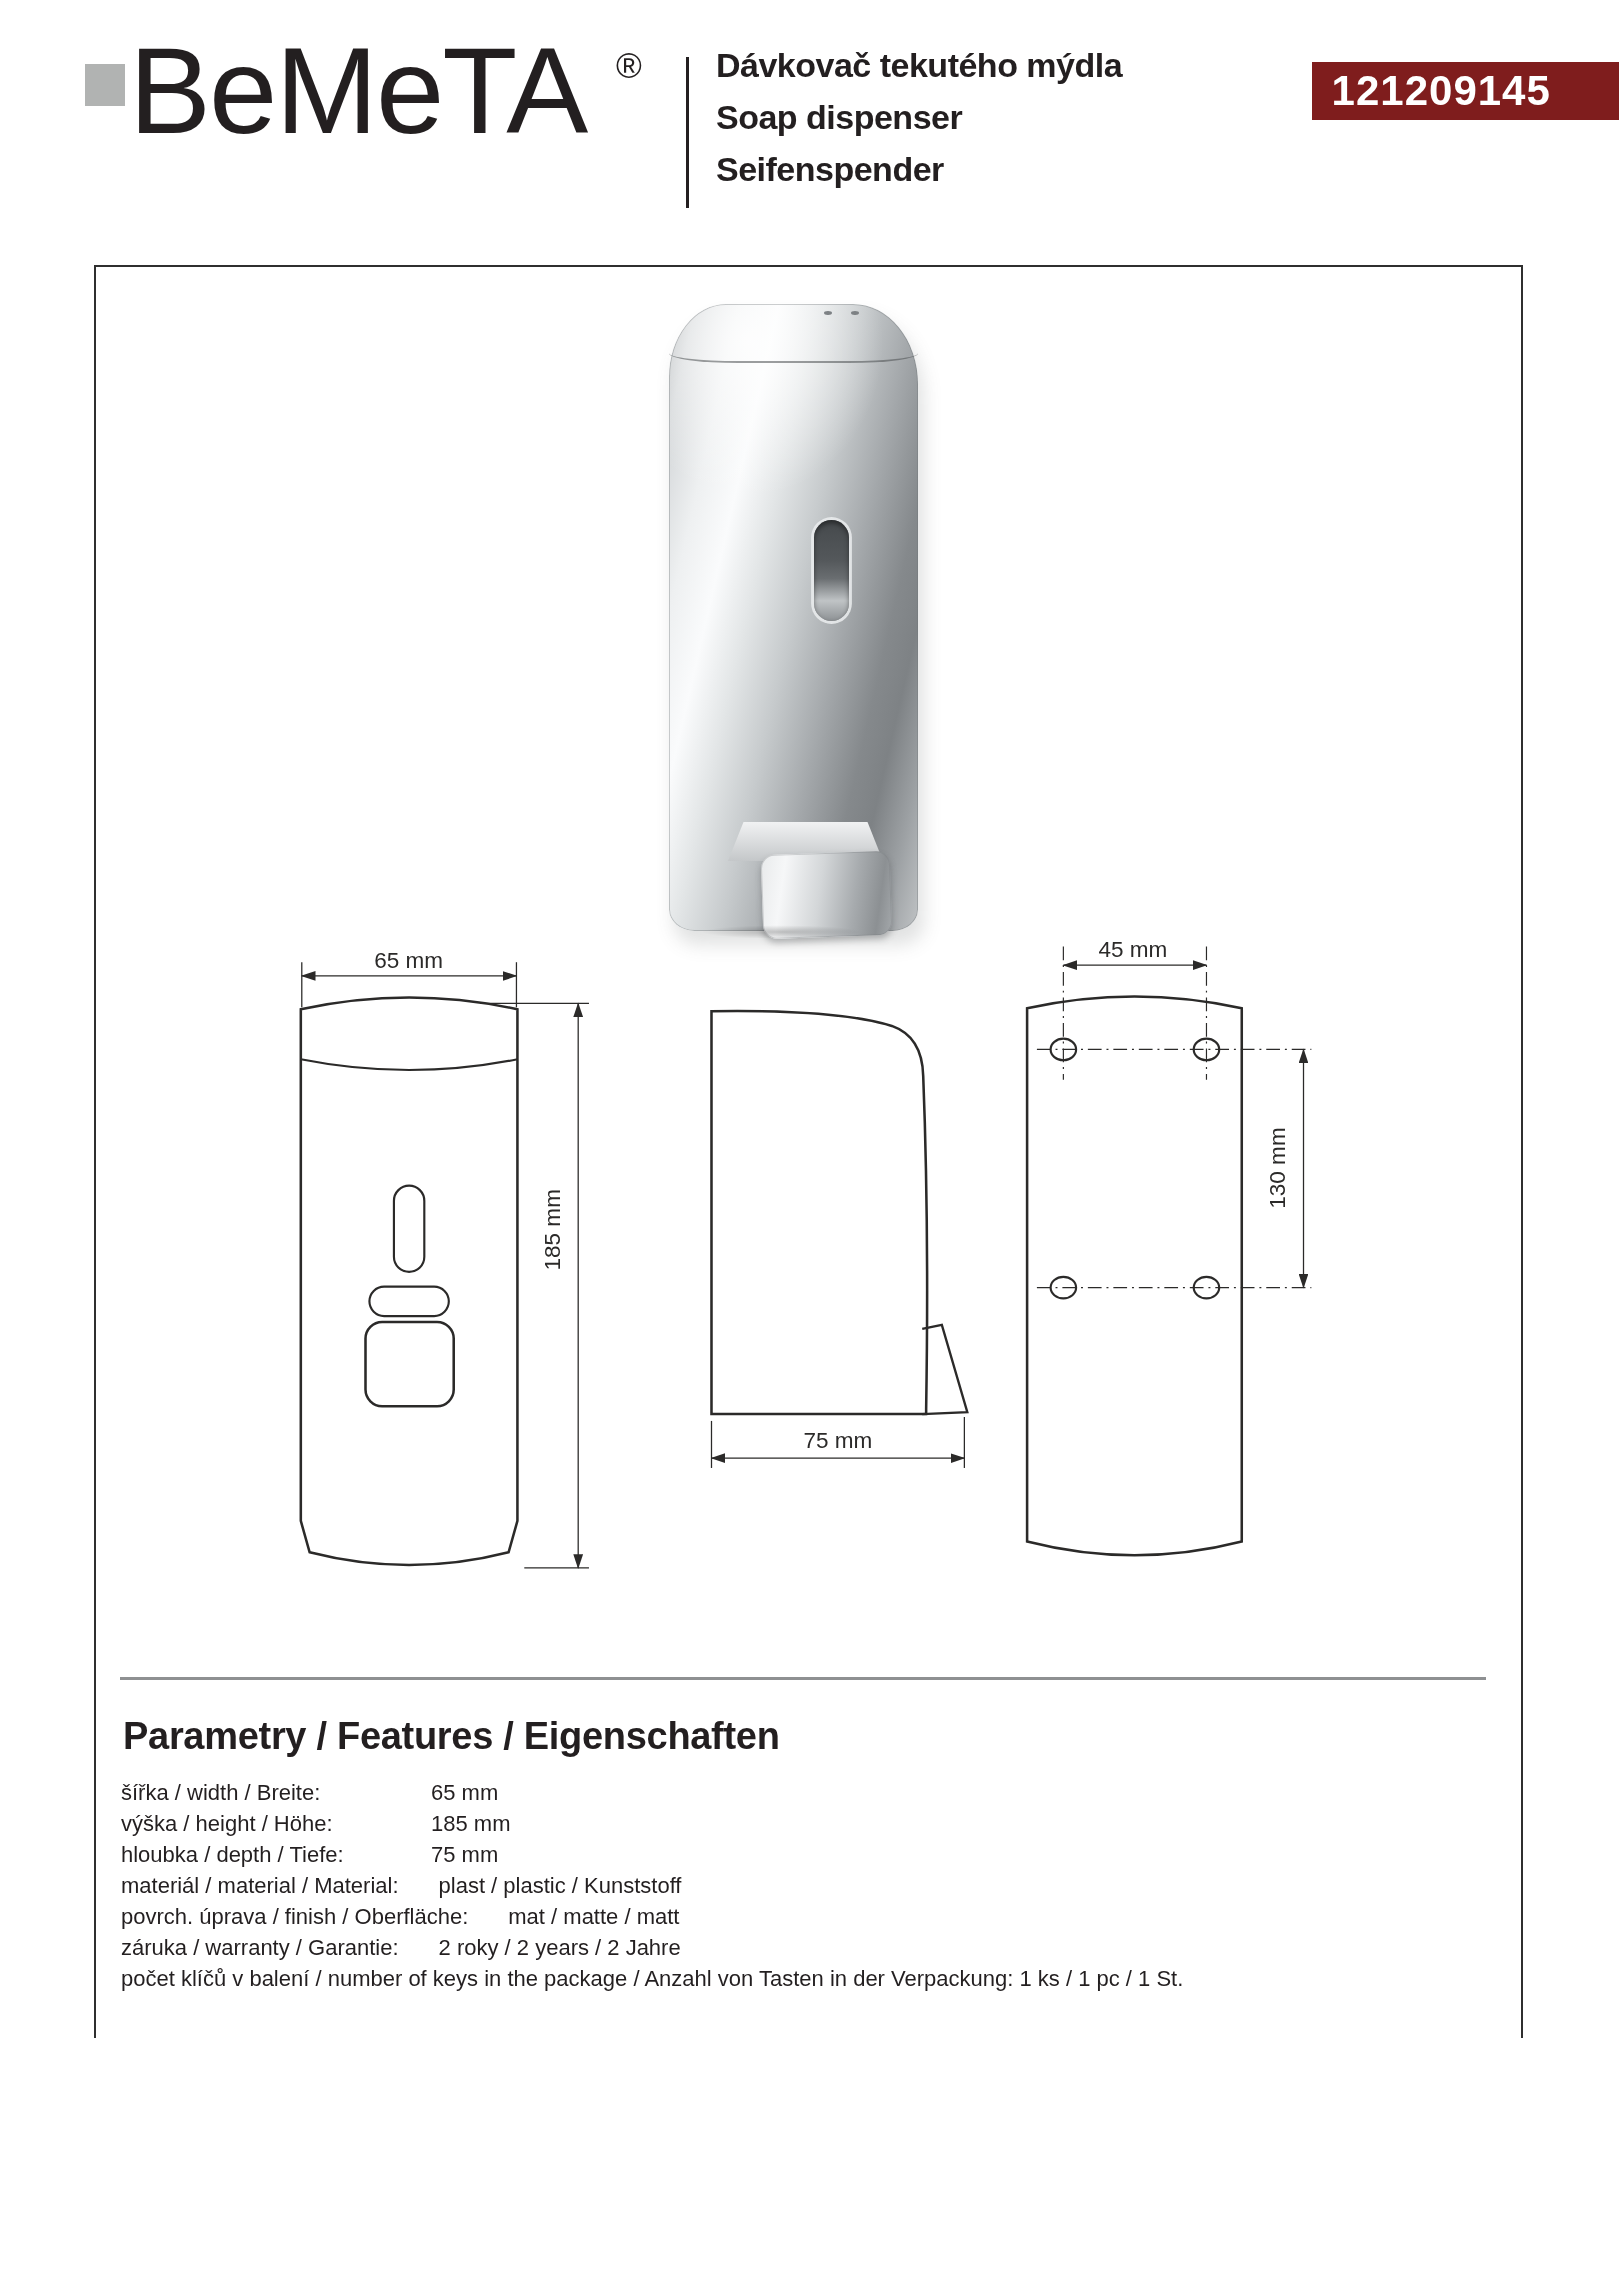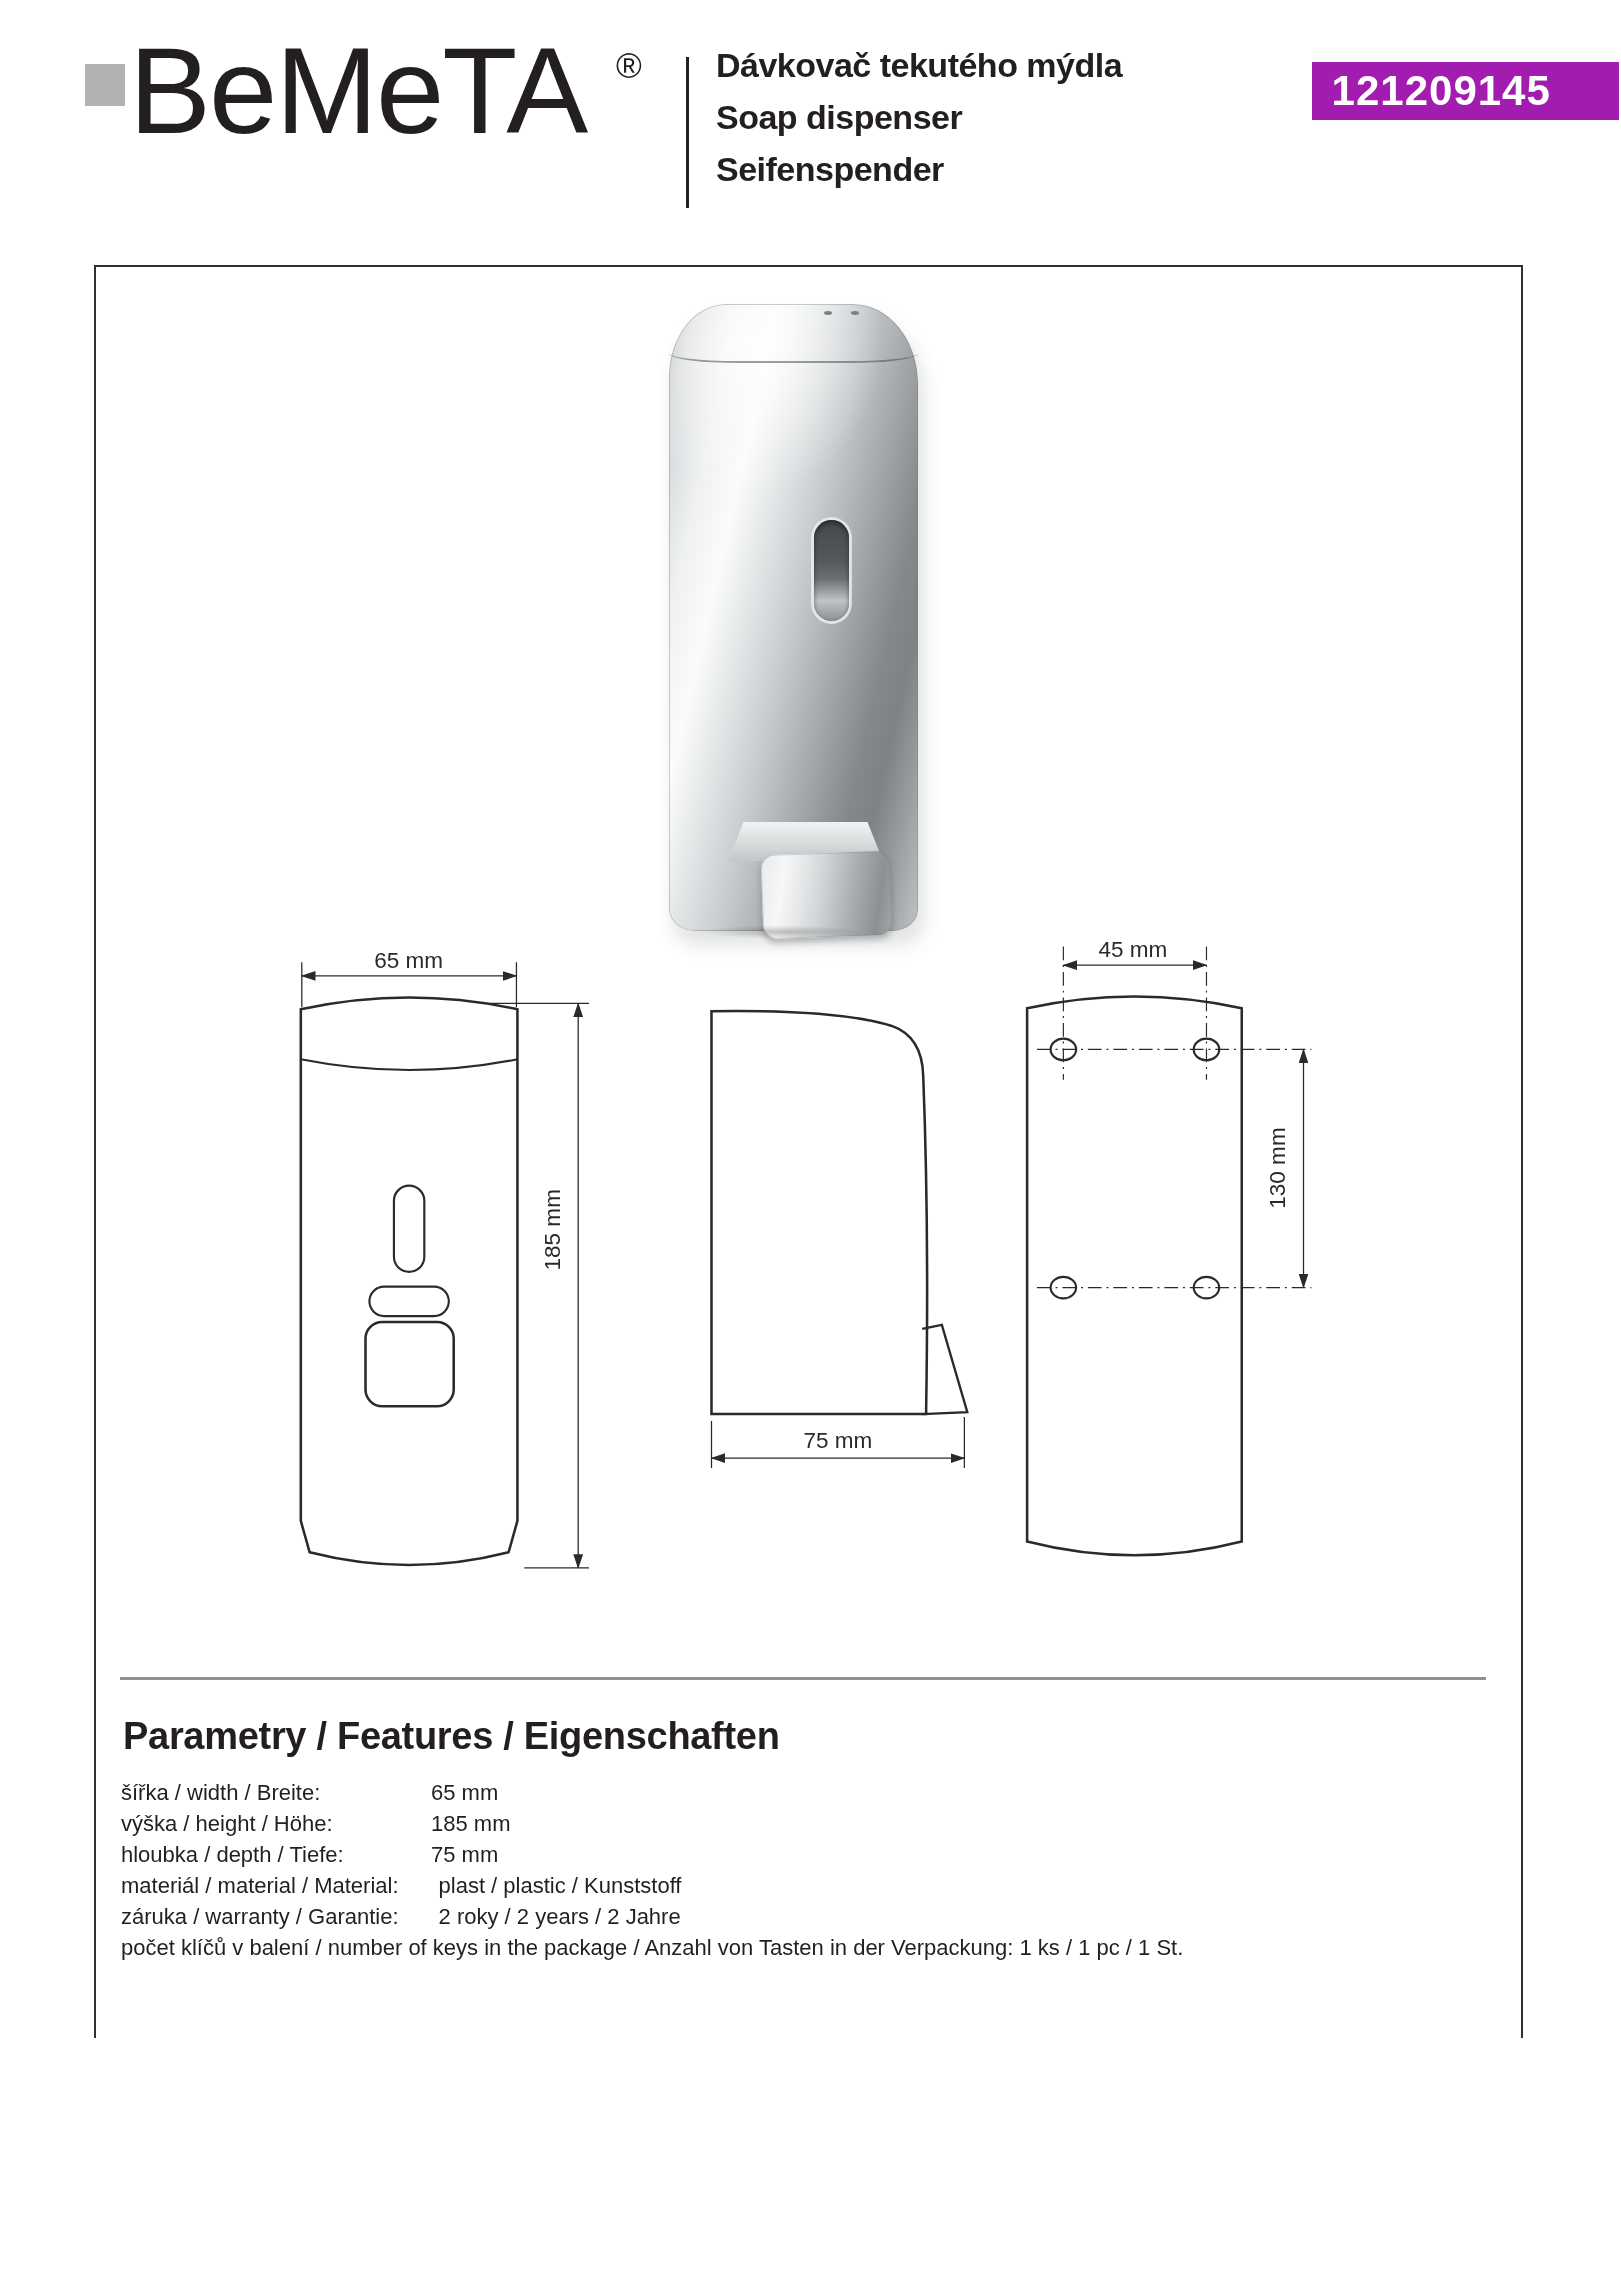--- a/index.html
+++ b/index.html
@@ -16,21 +16,21 @@
   .logo-text{
     position:absolute;left:129px;top:29px;
     font-size:123px;line-height:1;font-weight:400;letter-spacing:-2px;
     color:#231f20;
   }
   .logo-reg{position:absolute;left:616px;top:46px;font-size:35px;color:#231f20;}
   .header-divider{position:absolute;left:686px;top:57px;width:2.9px;height:151px;background:#231f20;}
   .titles{position:absolute;left:716px;top:39px;font-size:34px;font-weight:bold;line-height:52px;letter-spacing:-0.5px;}
   .code-box{
     position:absolute;left:1312px;top:62px;width:307px;height:58px;
-    background:#a21caf;color:#ffffff;
+    background:#7f1d1d;color:#ffffff;
     font-size:42px;font-weight:bold;line-height:58px;
     padding-left:19.6px;box-sizing:border-box;letter-spacing:1px;
   }
   
   .main-box{
     position:absolute;left:94px;top:265px;width:1429px;height:1848px;
     border:2.9px solid #2f2f2f;box-sizing:border-box;background:#ffffff;
   }
   
   .photo{position:absolute;left:669px;top:304px;width:249px;height:627px;}
@@ -181,20 +181,24 @@
     </div>
     <div class="spec-row">
       <span class="spec-label">hloubka / depth / Tiefe:</span>
       <span class="spec-value">75 mm</span>
     </div>
     <div class="spec-row">
       <span class="spec-label">materiál / material / Material:</span>
       <span class="spec-value">plast / plastic / Kunststoff</span>
     </div>
     <div class="spec-row">
+      <span class="spec-label">povrch. úprava / finish / Oberfläche:</span>
+      <span class="spec-value">mat / matte / matt</span>
+    </div>
+    <div class="spec-row">
       <span class="spec-label">záruka / warranty / Garantie:</span>
       <span class="spec-value">2 roky / 2 years / 2 Jahre</span>
     </div>
     <div class="spec-row">
       <span class="spec-label">počet klíčů v balení / number of keys in the package / Anzahl von Tasten in der Verpackung: 1 ks / 1 pc / 1 St.</span>
       <span class="spec-value"></span>
     </div>
   </div>
 
   <div class="hotel">HOTEL</div>

